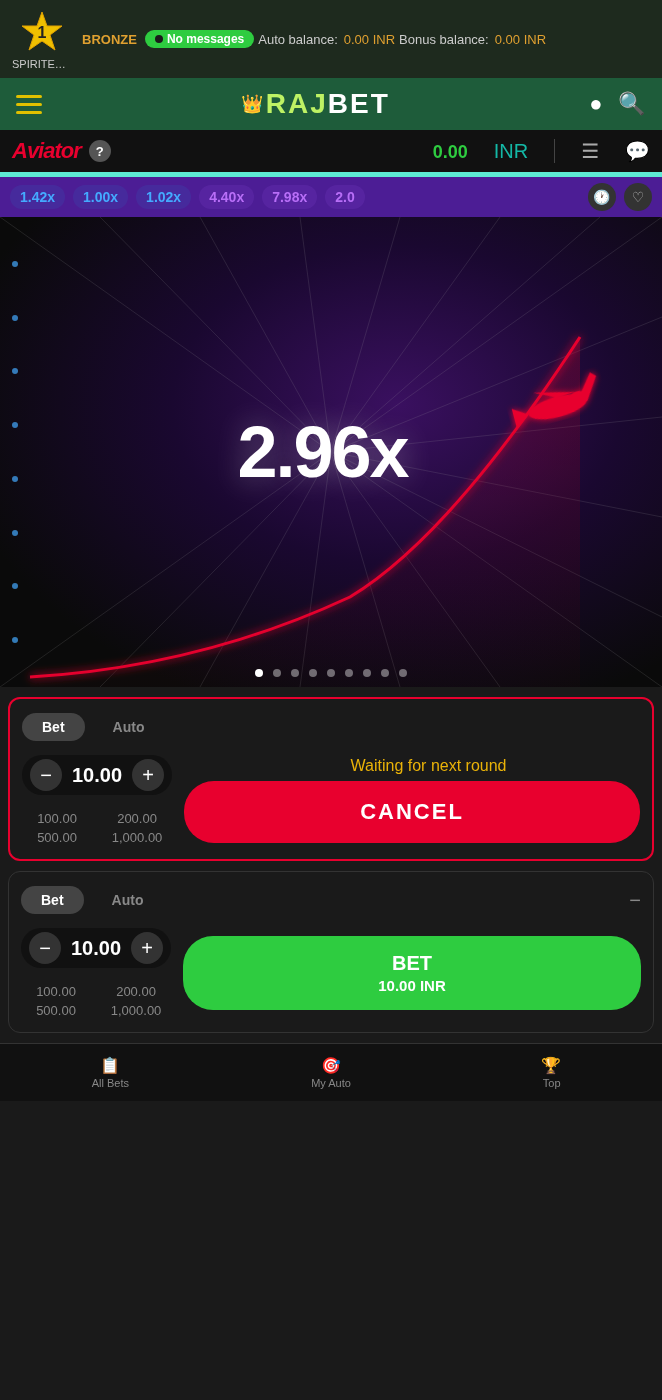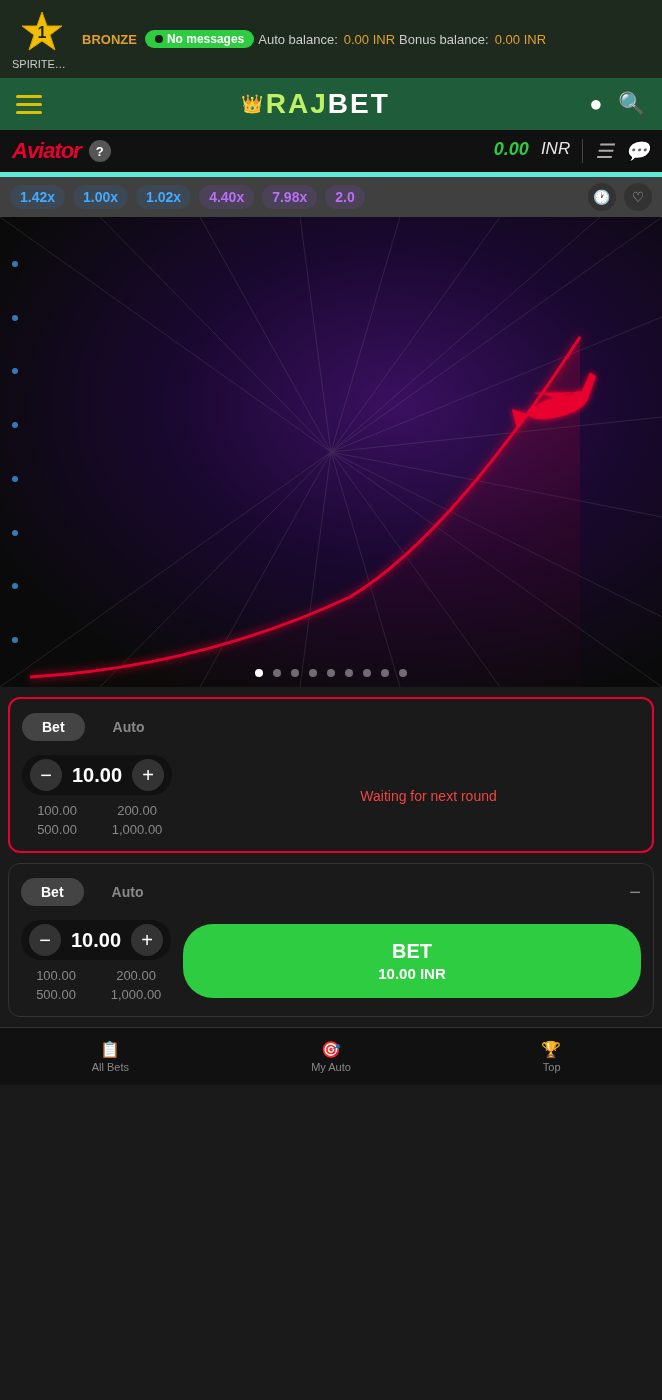--- a/index.html
+++ b/index.html
@@ -186,40 +186,39 @@
       align-items: center;
       justify-content: center;
       font-size: 13px;
       font-weight: bold;
       margin-left: 8px;
       cursor: pointer;
     }
     .game-header-right {
       margin-left: auto;
       display: flex;
-      align-items: flex-start;
-      gap: 12px;
-      font-style: italic;
+      align-items: flex-end;
+      gap: 26px;
     }
     .balance-green { color: #2ecc40; }
     .balance-unit { color: #aaa; font-size: 14px; }
     .divider-v {
       width: 1px;
       height: 24px;
       background: #444;
     }
     .menu-icon, .chat-icon {
       color: #aaa;
       font-size: 20px;
       cursor: pointer;
     }
 
     
     .multiplier-row {
-      background: #404040;
+      background: #4c1d95;
       display: flex;
       align-items: center;
       padding: 6px 10px;
       gap: 8px;
       overflow: hidden;
     }
     .mult-badge {
       border-radius: 12px;
       padding: 4px 10px;
       font-size: 14px;
@@ -388,22 +387,22 @@
       color: white;
     }
     .action-right {
       flex: 1;
       display: flex;
       flex-direction: column;
       align-items: center;
       gap: 6px;
     }
     .waiting-text {
-      color: #ef4444;
-      font-size: 14px;
+      color: #eab308;
+      font-size: 16px;
       margin-left: 33px;
     }
     .cancel-btn {
       background: #e8002e;
       color: white;
       border: none;
       border-radius: 30px;
       width: 100%;
       padding: 18px 0;
       font-size: 22px;
@@ -427,20 +426,21 @@
       line-height: 1.3;
     }
     .bet-btn-sub {
       font-size: 15px;
       font-weight: 700;
     }
     .quick-amounts {
       display: grid;
       grid-template-columns: 1fr 1fr;
       gap: 4px 10px;
+      margin-top: 8px;
     }
     .quick-amt {
       color: #888;
       font-size: 13px;
       cursor: pointer;
       text-align: center;
     }
 
     
     .bottom-bar {
@@ -511,21 +511,21 @@
     <span class="nav-icon">●</span>
     <span class="nav-icon">🔍</span>
   </div>
 </div>
 
 <div class="game-header">
   <span class="aviator-logo">Aviator</span>
   <div class="help-icon">?</div>
   <div class="game-header-right">
     <span class="balance-green" style="font-size:18px;font-weight:bold;color:#2ecc40;">0.00</span>
-    <span class="balance-unit" style="color:#e5e5e5;font-size:17px;">INR</span>
+    <span class="balance-unit" style="color:#14b8a6;font-size:20px;">INR</span>
     <div class="divider-v"></div>
     <span class="menu-icon">☰</span>
     <span class="chat-icon">💬</span>
   </div>
 </div>
 
 <div class="multiplier-row">
   <span class="mult-badge mult-blue">1.42x</span>
   <span class="mult-badge mult-blue">1.00x</span>
   <span class="mult-badge mult-blue">1.02x</span>
@@ -608,20 +608,21 @@
           <feGaussianBlur stdDeviation="3" result="coloredBlur"></feGaussianBlur>
           <feMerge>
               <feMergeNode in="coloredBlur"></feMergeNode>
               <feMergeNode in="SourceGraphic"></feMergeNode>
             </feMerge>
         </filter>
       </defs>
     </svg>
   </div>
 
+  <div class="multiplier-display">2.96x</div>
 
   <div class="dots-row">
     <div class="page-dot active"></div>
     <div class="page-dot"></div>
     <div class="page-dot"></div>
     <div class="page-dot"></div>
     <div class="page-dot"></div>
     <div class="page-dot"></div>
     <div class="page-dot"></div>
     <div class="page-dot"></div>
@@ -643,20 +644,21 @@
       </div>
       <div class="quick-amounts">
         <span class="quick-amt">100.00</span>
         <span class="quick-amt">200.00</span>
         <span class="quick-amt">500.00</span>
         <span class="quick-amt">1,000.00</span>
       </div>
     </div>
     <div class="action-right">
       <span class="waiting-text">Waiting for next round</span>
+      <button class="cancel-btn">CANCEL</button>
     </div>
   </div>
 </div>
 
 <div class="bet-panel-2">
   <div class="bet-tab-row">
     <button class="tab-btn tab-active">Bet</button>
     <button class="tab-btn tab-inactive">Auto</button>
     <button class="tab-minus-btn">−</button>
   </div>

